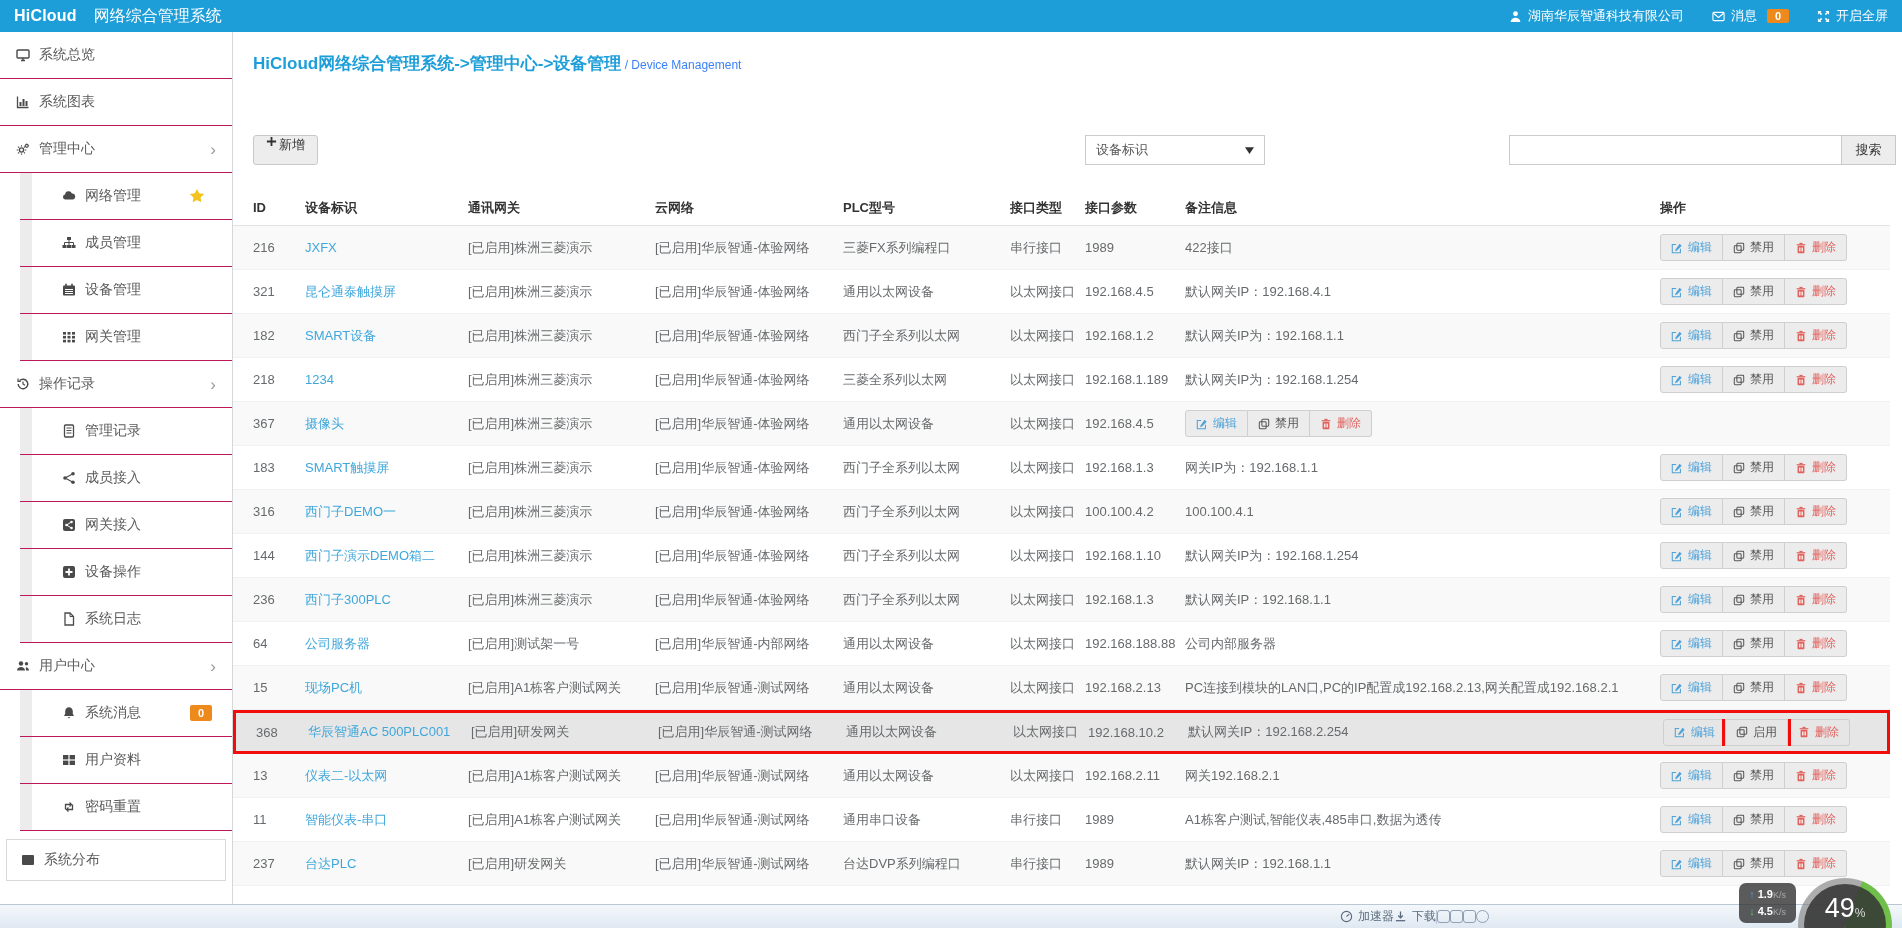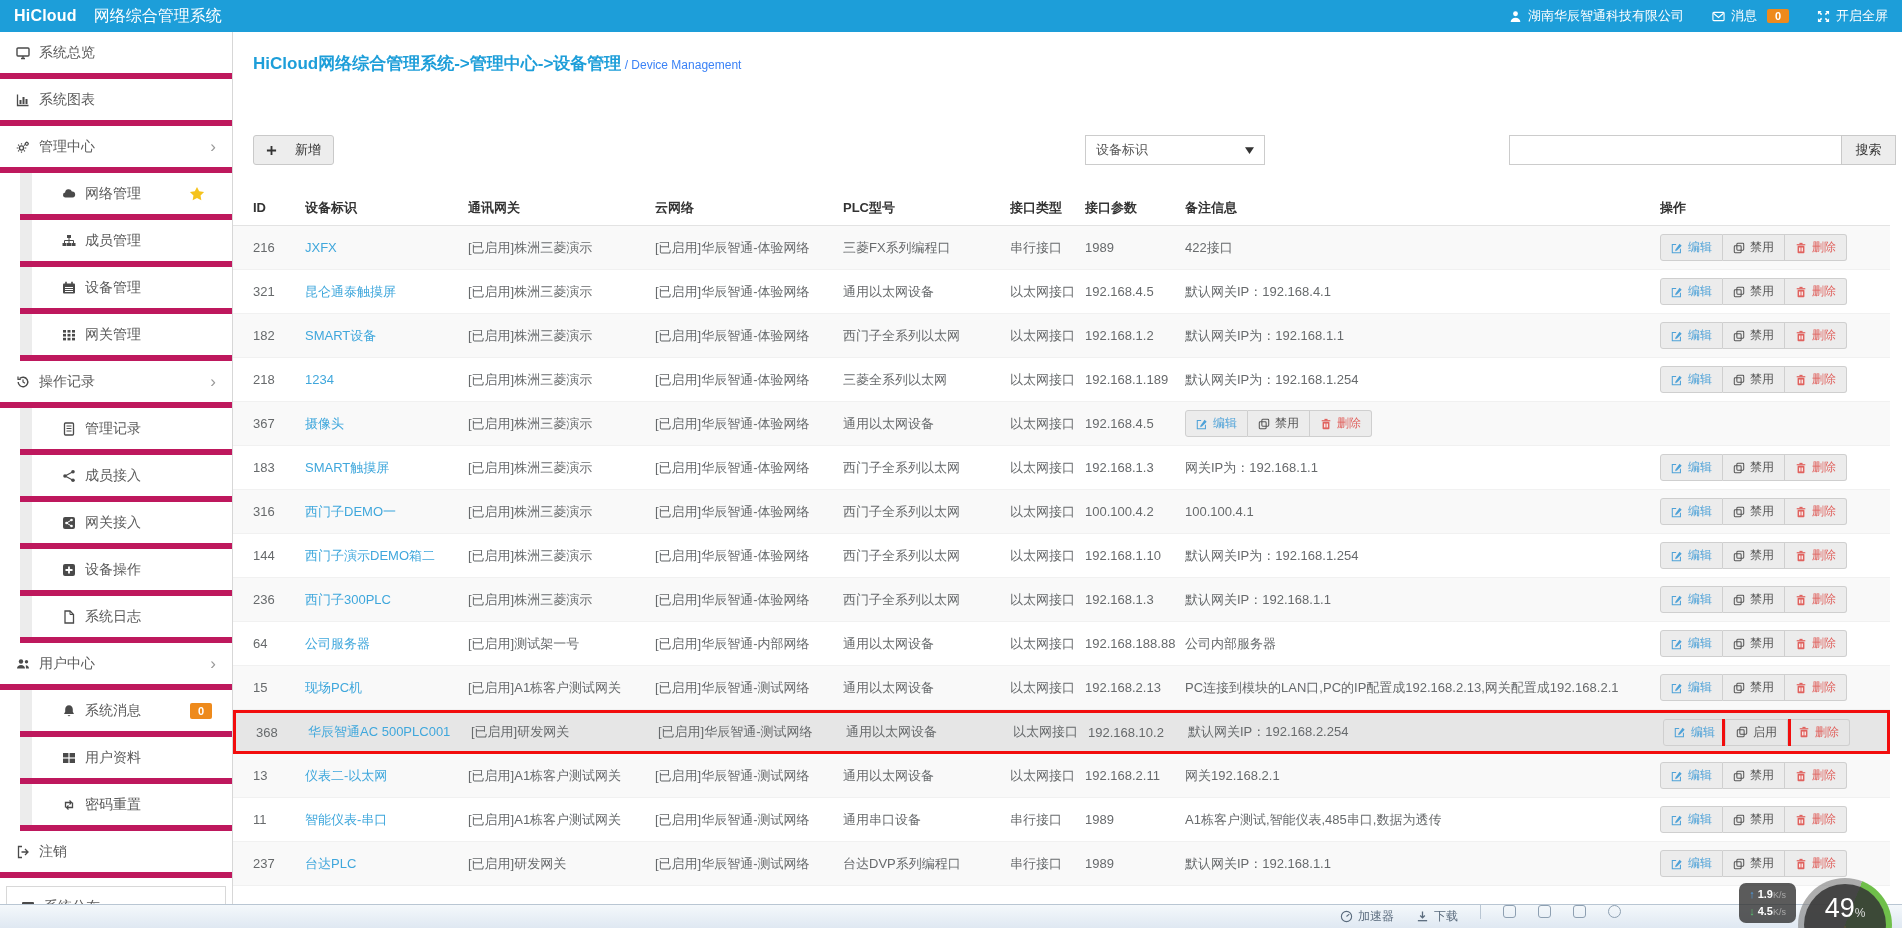--- a/index.html
+++ b/index.html
@@ -14,38 +14,38 @@
   .brand span { font-size:16px; }
   .topbar-right { margin-left:auto; display:flex; align-items:center; gap:28px; font-size:13px; }
   .top-item { display:flex; align-items:center; gap:6px; cursor:pointer; }
   .top-item .icon svg { width:13px; height:13px; }
   .top-badge { background:#ee8a1c; color:#fff; font-size:11px; font-weight:bold; padding:1px 8px; border-radius:2px; margin-left:4px; }
 
   
   .layout { display:flex; height:896px; }
   .sidebar { width:233px; border-right:1px solid #d7d7d7; background:#fff; overflow:hidden; }
   .side-item { position:relative; height:47px; display:flex; align-items:center; padding-left:16px;
-    border-bottom:6px solid #be185d; color:#5b5b5b; font-size:14px; cursor:pointer; }
+    border-bottom:1px solid #be185d; color:#5b5b5b; font-size:14px; cursor:pointer; }
   .side-item .icon { margin-right:9px; color:#4a4a4a; }
   .side-item.sub { padding-left:42px;margin-left:20px; }
   .side-item.sub::before { content:''; position:absolute; left:0; top:0; bottom:0; width:12px; background:#ececec; }
   .chev { position:absolute; right:16px; color:#999; font-size:17px; line-height:1; }
   .sbadge { position:absolute; right:20px; background:#ee8a1c; color:#fff; font-size:11px; font-weight:bold; padding:2px 8px; border-radius:2px; }
   .icon.star { position:absolute; right:18px; }
   .icon.star svg { width:16px; height:16px; }
   .side-item.partial { margin:8px 6px 0; border:1px solid #d8d8d8; border-bottom:1px solid #d8d8d8; height:42px; padding-left:14px; }
 
   
   .content { position:relative; flex:1; background:#fff; }
   .breadcrumb { position:absolute; top:20px; left:20px; font-size:17px; font-weight:bold; color:#1d9ed9; }
   .breadcrumb .bc-sub { font-size:12px; font-weight:normal; color:#3b82f6; }
 
   .toolbar { position:absolute; top:103px; left:0; right:0; height:32px; }
   .btn-add { position:absolute; left:20px; top:0; height:30px; padding:0 12px; background:#ededed; border:1px solid #c9c9c9;
-    border-radius:3px; font-size:13px; color:#333; display:inline-flex; align-items:center; gap:18px; cursor:pointer; }
+    border-radius:3px; font-size:13px; color:#333; display:inline-flex; gap:2px; cursor:pointer; }
   .btn-add .icon svg { width:11px; height:11px; }
   .filter { position:absolute; left:852px; top:0; width:180px; height:30px; border:1px solid #ccc; background:#fff;
     display:flex; align-items:center; padding:0 10px; font-size:13px; color:#555; cursor:pointer; }
   .filter .caret { margin-left:auto; color:#333; }
   .filter .caret svg { width:9px; height:7px; display:block; }
   .searchbox { position:absolute; right:6px; top:0; display:flex;margin-left:29px; }
   .searchbox input { width:332px; height:30px; border:1px solid #ccc; border-right:none; padding:0 8px; font-size:13px; outline:none; }
   .btn-search { width:55px; height:30px; background:#ededed; border:1px solid #c9c9c9; font-size:13px; color:#333;
     display:flex; align-items:center; justify-content:center; cursor:pointer; }
 
@@ -69,21 +69,21 @@
   .btn.del { border-radius:0 3px 3px 0; color:#e0625e; }
   .btn .icon svg { width:12px; height:12px; }
   .trow.selected .btn { background:transparent; }
   .trow.selected .btn.toggle { position:relative; }
   .trow.selected .btn.toggle::after { content:''; position:absolute; left:-4px; right:-4px; top:-8px; bottom:-8px;
     border:3px solid #f20d0d; pointer-events:none; }
 
   
   .statusbar { position:fixed; left:0; right:0; bottom:0; height:24px; background:linear-gradient(#f4f8fb,#dfe8f2);
     border-top:1px solid #b9c6d3; z-index:5; }
-  .sb-items { position:absolute; left:1340px; top:0; height:100%; display:flex; gap:22px;
+  .sb-items { position:absolute; left:1340px; top:0; height:100%; display:flex; align-items:center; 
     color:#5a6b7d; font-size:12px; }
   .sb-item { display:flex; align-items:center; gap:5px; cursor:pointer; }
   .sb-item .icon svg { width:13px; height:13px; }
   .sb-item i { font-style:normal; }
   .sb-sep { width:1px; height:14px; background:#b9c6d3; }
   .ph { width:13px; height:13px; border:1.5px solid #8ea0b2; border-radius:3px; display:inline-block; cursor:pointer; }
   .ph.round { border-radius:50%; }
 
   
   .net-pill { position:fixed; right:106px; bottom:5px; background:rgba(45,45,45,.78); border-radius:7px;
@@ -319,29 +319,20 @@
       <div class="side-item sub">
         <span class="icon ">
           <svg viewBox="0 0 14 14" fill="none" stroke="currentColor" stroke-width="1.3">
             <path d="M3.5 9.5V4.5h5.5"></path>
             <path d="M10.5 4.5v5H5"></path>
             <path d="M7.5 2.5l2 2-2 2"></path>
             <path d="M6.5 11.5l-2-2 2-2"></path>
           </svg>
         </span>
         <span class="slabel">密码重置</span>
-      </div>
-      <div class="side-item">
-        <span class="icon ">
-          <svg viewBox="0 0 14 14" fill="none" stroke="currentColor" stroke-width="1.3">
-            <path d="M6 1.5H2.5v11H6"></path>
-            <path d="M9 4l3 3-3 3M12 7H5.5"></path>
-          </svg>
-        </span>
-        <span class="slabel">注销</span>
       </div>
       <div class="side-item partial">
         <span class="icon ">
           <svg viewBox="0 0 14 14" fill="currentColor">
             <rect x="1" y="2" width="12" height="10" rx="1"></rect>
           </svg>
         </span>
         <span class="slabel">系统分布</span>
       </div>
     </div>

